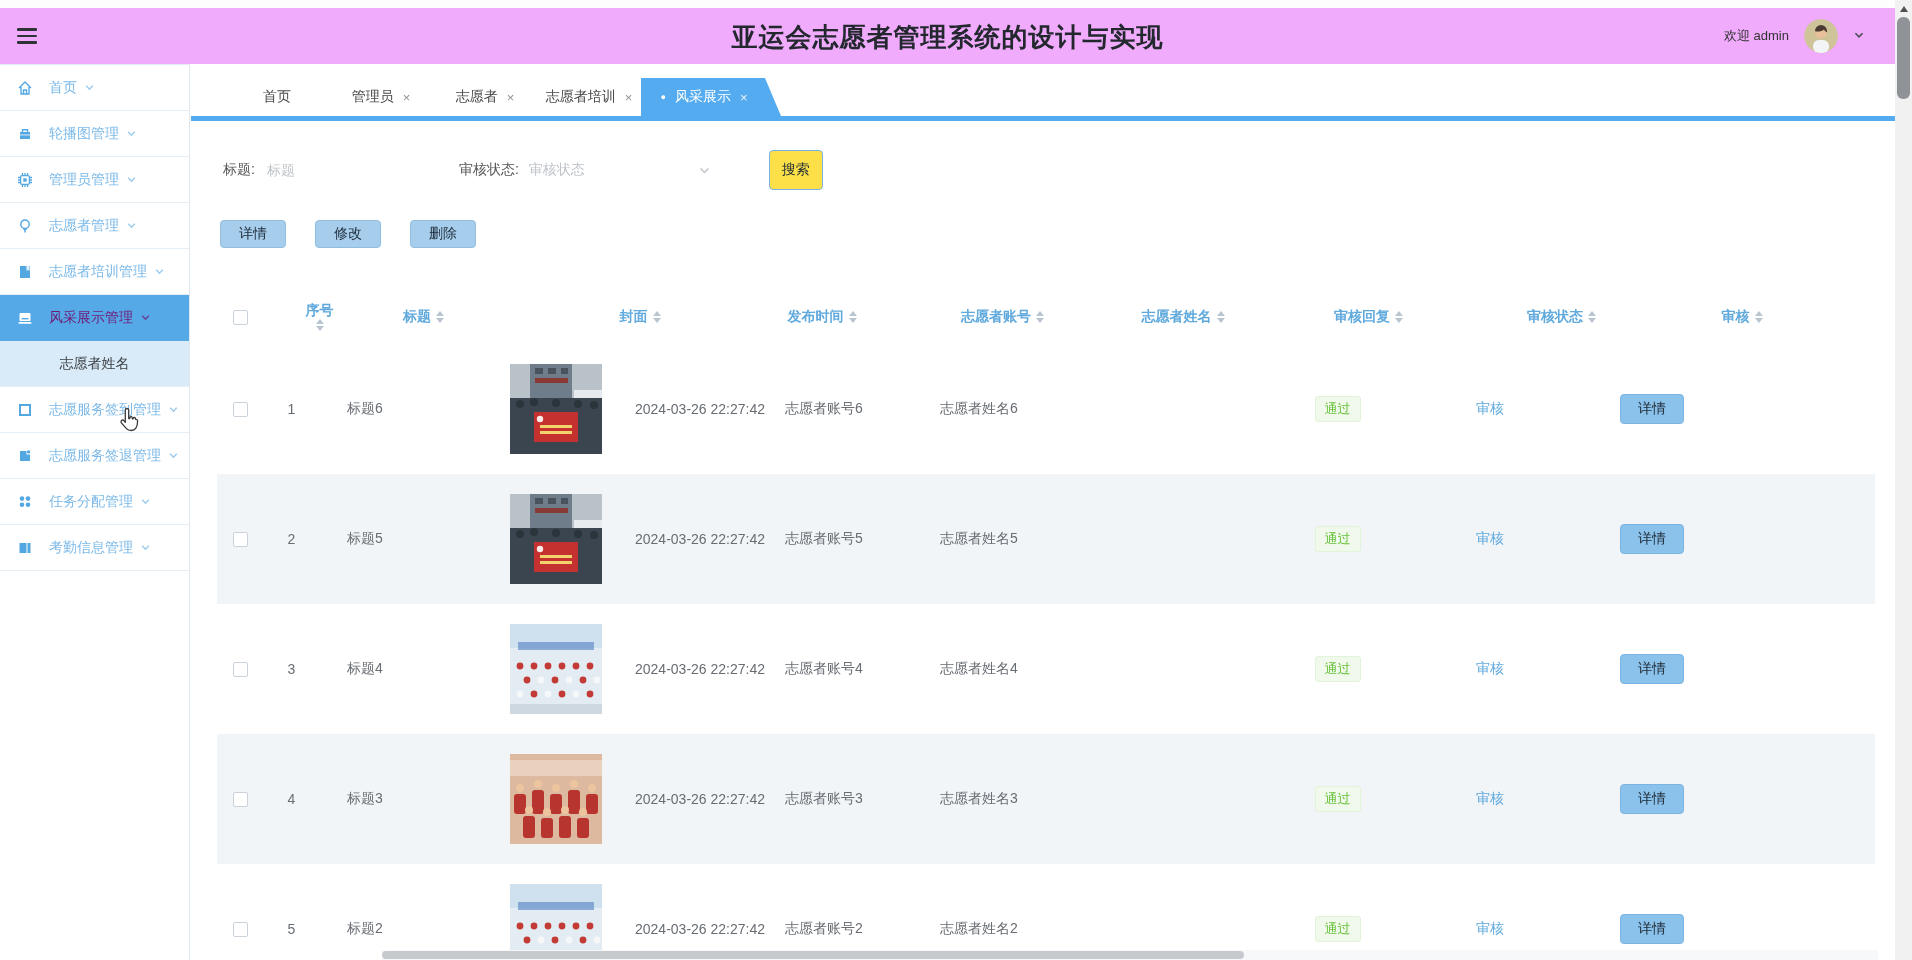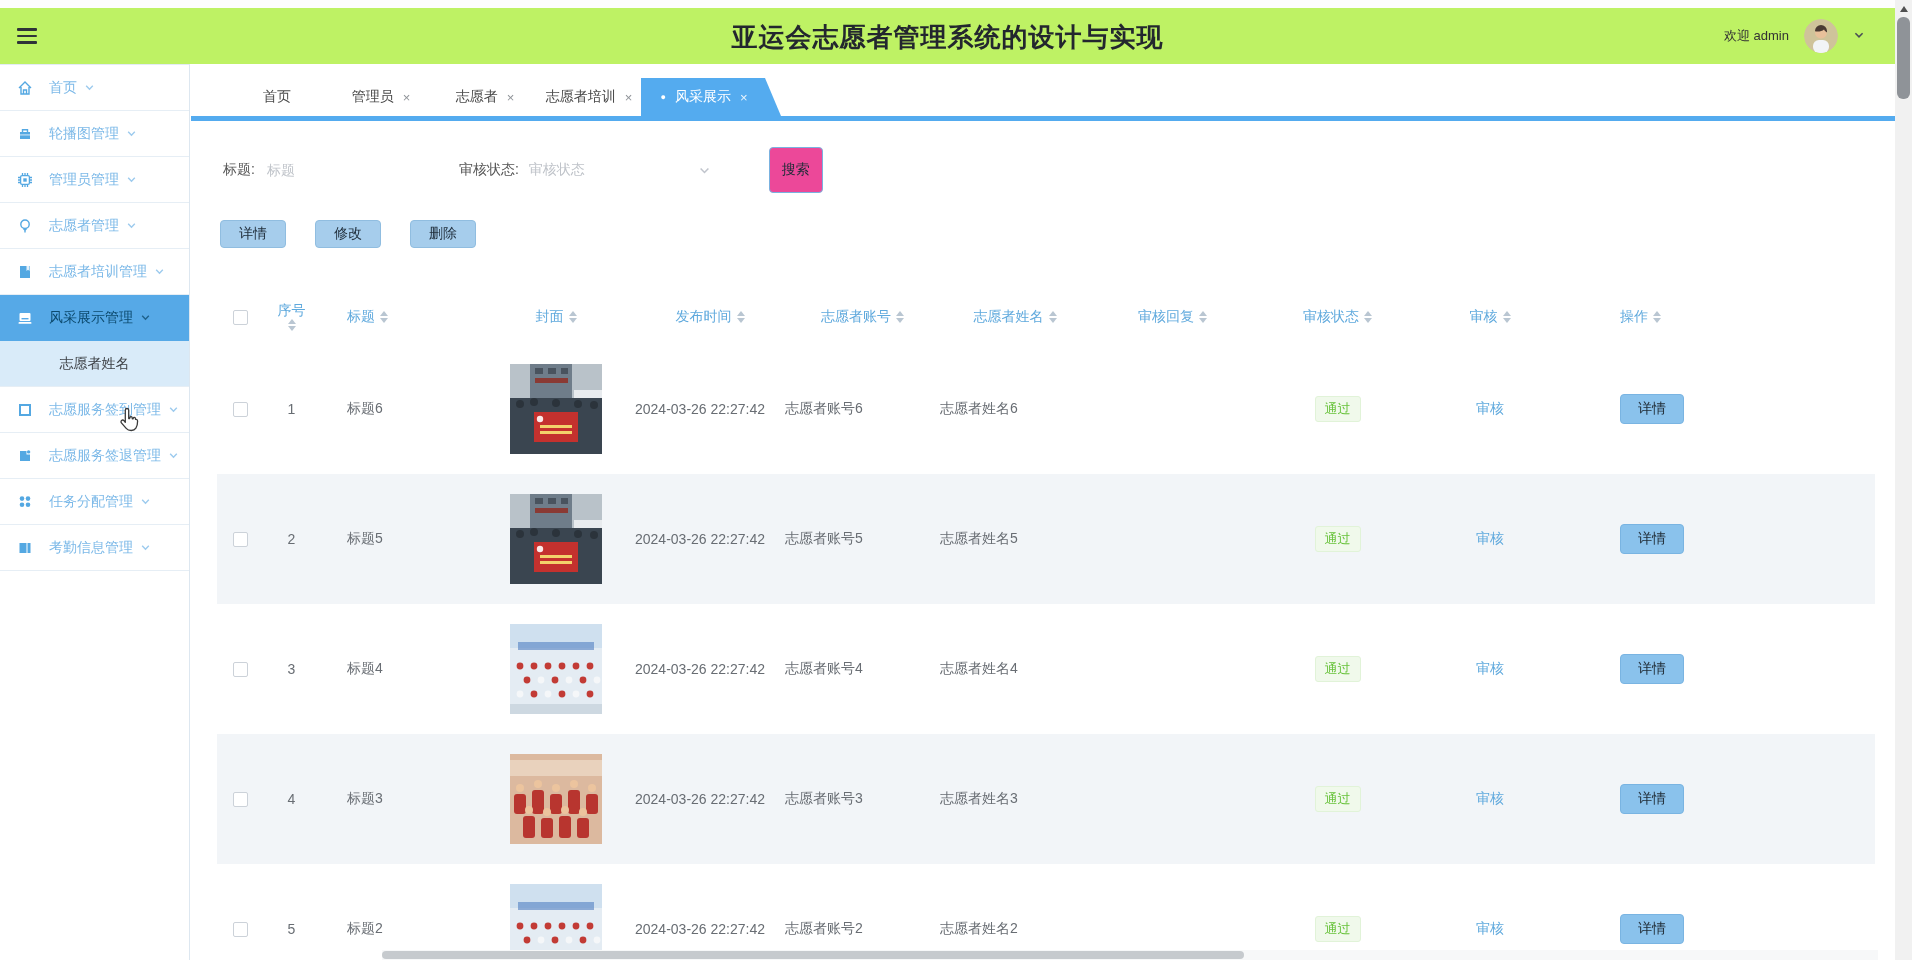--- a/index.html
+++ b/index.html
@@ -2,39 +2,39 @@
 <html><head>
 <meta charset="utf-8">
 <style>
   * { box-sizing: border-box; margin: 0; padding: 0; }
   html,body { width:1912px; height:960px; overflow:hidden; background:#fff;
     font-family:"Liberation Sans", sans-serif; }
   .page { position:relative; width:1912px; height:960px; background:#fff; }
 
   
   .topstrip { position:absolute; top:0; left:0; right:0; height:8px; background:#fdfdfd; }
-  .appbar { position:absolute; top:8px; left:0; right:17px; height:56px; background:#bef264; }
+  .appbar { position:absolute; top:8px; left:0; right:17px; height:56px; background:#f0abfc; }
   .hamburger { position:absolute; left:17px; top:20px; width:20px; height:16px;
     display:flex; flex-direction:column; justify-content:space-between; cursor:pointer; }
   .hamburger span { display:block; height:2.6px; background:#2f3338; border-radius:1px; }
   .apptitle { position:absolute; left:0; right:0; top:12px; text-align:center;
     font-size:26px; font-weight:bold; color:#23272e; letter-spacing:1px; }
   .userbox { position:absolute; right:30px; top:10px; height:36px; display:flex;
     align-items:center; gap:15px; font-size:13px; color:#333; }
   .avatar { width:34px; height:34px; border-radius:50%; overflow:hidden; display:block; cursor:pointer; }
 
   
   .sidebar { position:absolute; top:64px; left:0; width:190px; bottom:0; background:#fff;
     border-right:1px solid #dde7f0; border-top:1px solid #e3ecf4; }
   .side-item { height:46px; border-bottom:1px solid #e6eef5; display:flex; align-items:center;
     padding-left:17px; color:#7cb9e8; font-size:14px; cursor:pointer; background:#fff; }
   .side-item .sicon { width:17px; height:17px; margin-right:15px; display:flex; align-items:center; }
   .side-item .slabel { white-space:nowrap; }
   .side-item .schev { margin-left:7px; opacity:.75; display:flex; align-items:center; }
-  .side-item.active { background:#56a9e7; color:#0c4a6e; border-bottom-color:#56a9e7; }
+  .side-item.active { background:#56a9e7; color:#701a75; border-bottom-color:#56a9e7; }
   .side-sub { height:46px; border-bottom:1px solid #e6eef5; background:#d9ebf9; color:#3e4247;
     font-size:14px; display:flex; align-items:center; justify-content:center; cursor:pointer; }
   .cursor-hand { position:absolute; left:118px; top:406px; z-index:40; pointer-events:none; }
 
   
   .content { position:absolute; left:191px; top:64px; right:17px; bottom:0; background:#fff; }
 
   
   .tabbar { position:relative; height:57px; }
   .tabline { position:absolute; left:0; right:0; bottom:0; height:5px; background:#54abef; }
@@ -50,34 +50,34 @@
   
   .searchrow { position:absolute; top:88px; left:32px; height:36px; display:flex;
     align-items:center; font-size:14px; color:#555; }
   .searchrow .fld { border:none; outline:none; width:150px; margin-left:12px;
     font-size:14px; color:#333; background:transparent; }
   .searchrow .fld::placeholder { color:#bfc3c9; }
   .lbl-status { margin-left:42px; }
   .selectbox { width:182px; margin-left:10px; display:flex; align-items:center;
     justify-content:space-between; cursor:pointer; }
   .selectbox .ph { color:#bfc3c9; }
-  .btn-search { margin-left:58px; width:54px; height:46px; background:#ec4899;
+  .btn-search { margin-left:58px; width:54px; height:40px; background:#fde047;
     border:1px solid #79b2e0; border-radius:4px; font-size:14px; color:#1f2c38;
     cursor:pointer; font-family:inherit; }
 
   
   .actionrow { position:absolute; top:156px; left:29px; display:flex; gap:29px; }
   .actionrow button { width:66px; height:28px; background:#a6cdec; border:1px solid #90bde0;
     border-radius:4px; font-size:14px; color:#1e2c39; cursor:pointer; font-family:inherit; }
 
   
   .table { position:absolute; left:26px; top:226px; width:1658px;
     --cols:47px 55px 158px 158px 150px 155px 150px 165px 165px 140px 1fr; }
   .thead { display:grid; grid-template-columns:var(--cols); min-height:54px;
-    align-items:center; color:#5fa9dd; font-size:14px; font-weight:400; }
+    align-items:center; color:#5fa9dd; font-size:14px; font-weight:700;gap:28px; }
   .hcell { display:flex; align-items:center; justify-content:center; gap:5px; }
   .hcell.col-title, .hcell.col-op { justify-content:flex-start; }
   .hcell.col-title { padding-left:28px; }
   .hcell.col-op { padding-left:60px;text-align:right; }
   .hcell.stacked { flex-direction:column; gap:1px; line-height:1.1; }
   .sort { display:flex; flex-direction:column; gap:2px; }
   .sort i { display:block; width:0; height:0; border-left:4px solid transparent;
     border-right:4px solid transparent; }
   .sort .up { border-bottom:5px solid #b9c6d2; }
   .sort .dn { border-top:5px solid #b9c6d2; }

